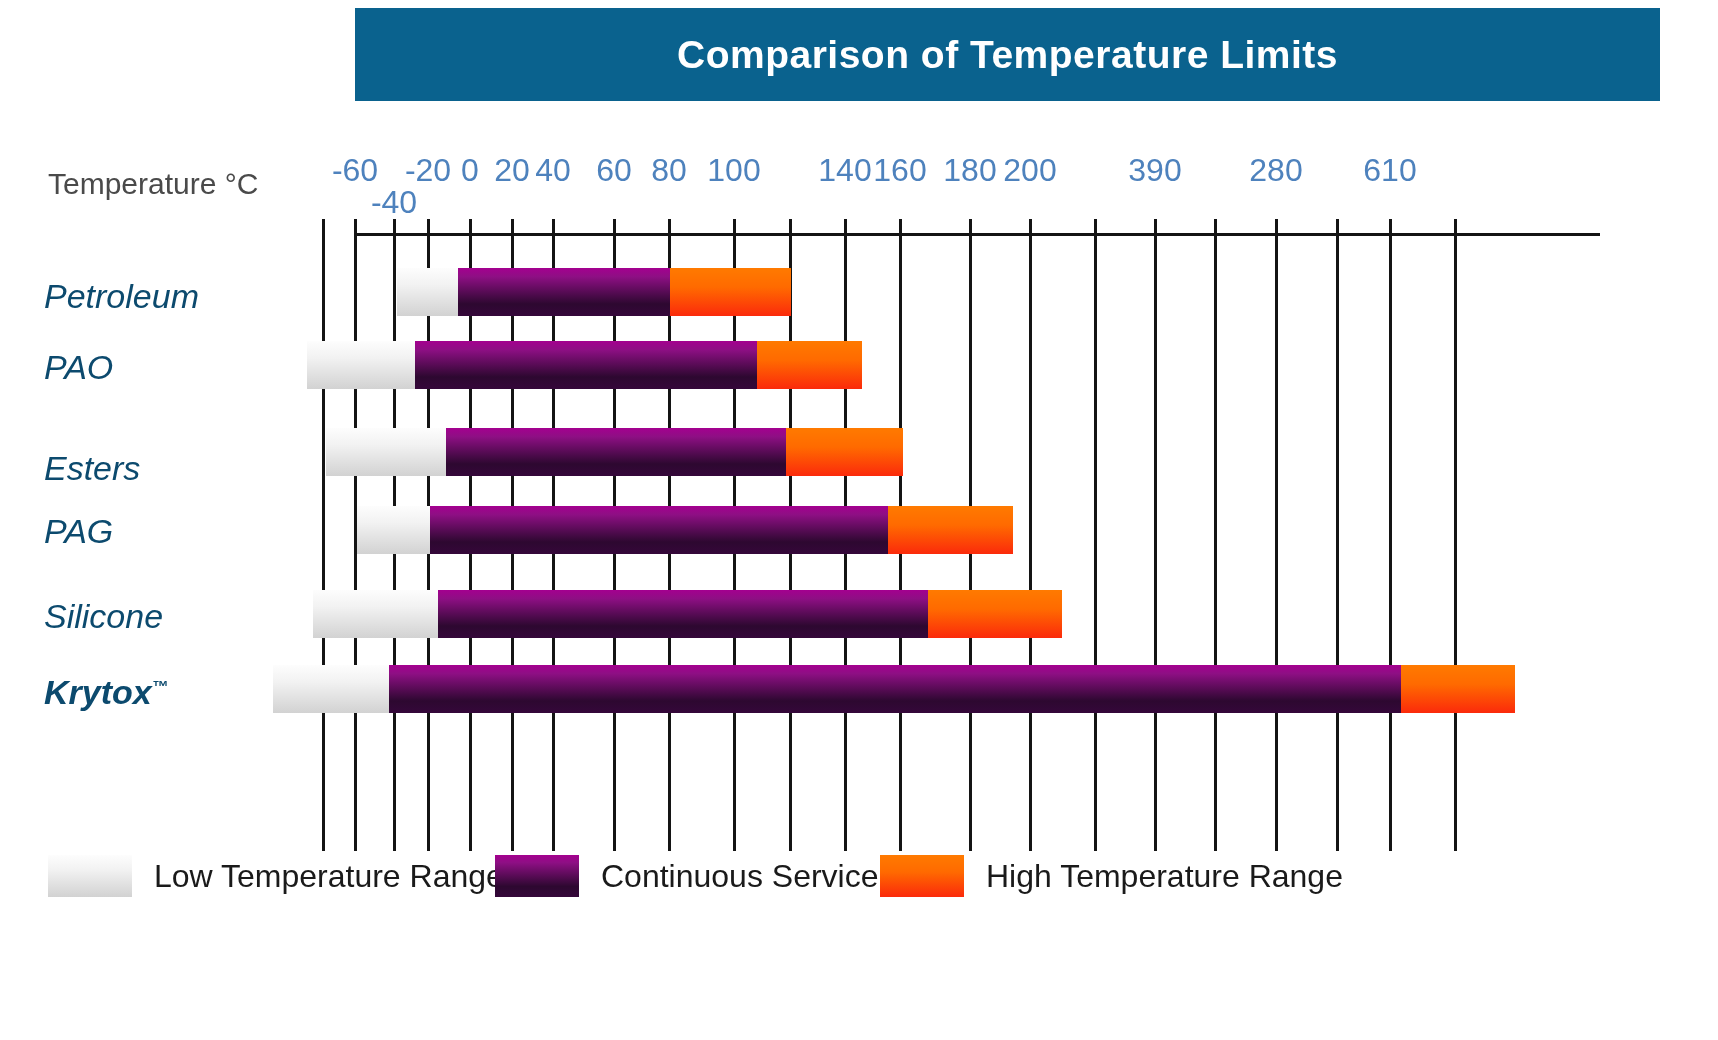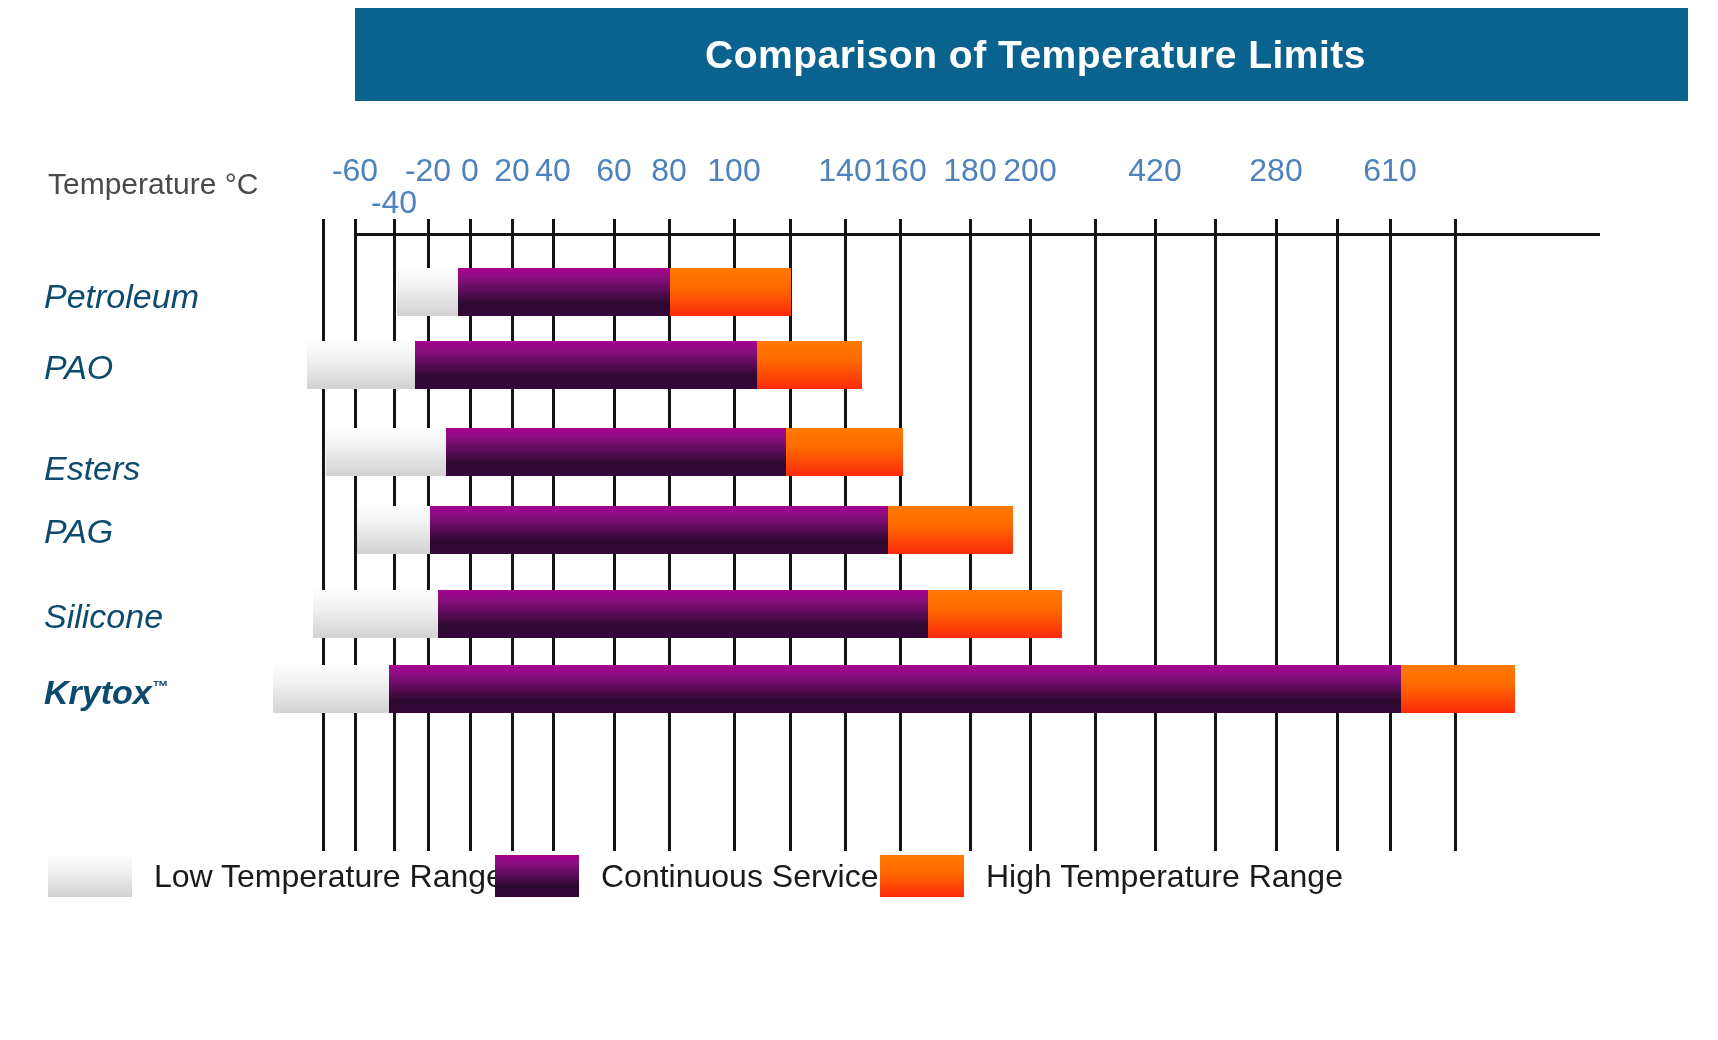--- a/index.html
+++ b/index.html
@@ -9,21 +9,21 @@
     font-family:"Liberation Sans", sans-serif;
     position:relative;
     overflow:hidden;
   }
   
   #title-banner{
     position:absolute;
     left:355px;top:8px;
     width:1305px;height:93px;
     background:#0a628e;
-    display:flex;align-items:center;justify-content:center;padding-left:28px;
+    display:flex;align-items:center;justify-content:center;
   }
   #title-text{
     color:#ffffff;
     font-size:39px;
     font-weight:bold;
     letter-spacing:.5px;
     white-space:nowrap;
   }
   
   #axis-caption{
@@ -125,21 +125,21 @@
       <div class="tick-label" style="left: 470px;">0</div>
       <div class="tick-label" style="left: 512px;">20</div>
       <div class="tick-label" style="left: 553px;">40</div>
       <div class="tick-label" style="left: 614px;">60</div>
       <div class="tick-label" style="left: 669px;">80</div>
       <div class="tick-label" style="left: 734px;">100</div>
       <div class="tick-label" style="left: 845px;">140</div>
       <div class="tick-label" style="left: 900px;">160</div>
       <div class="tick-label" style="left: 970px;">180</div>
       <div class="tick-label" style="left: 1030px;">200</div>
-      <div class="tick-label" style="left: 1155px;">420</div>
+      <div class="tick-label" style="left: 1155px;">390</div>
       <div class="tick-label" style="left: 1276px;">280</div>
       <div class="tick-label" style="left: 1390px;">610</div>
     </div>
   <div id="grid-lines">
       <div class="grid-line" style="left: 322px;"></div>
       <div class="grid-line" style="left: 354px;"></div>
       <div class="grid-line" style="left: 393px;"></div>
       <div class="grid-line" style="left: 427px;"></div>
       <div class="grid-line" style="left: 469px;"></div>
       <div class="grid-line" style="left: 511px;"></div>

